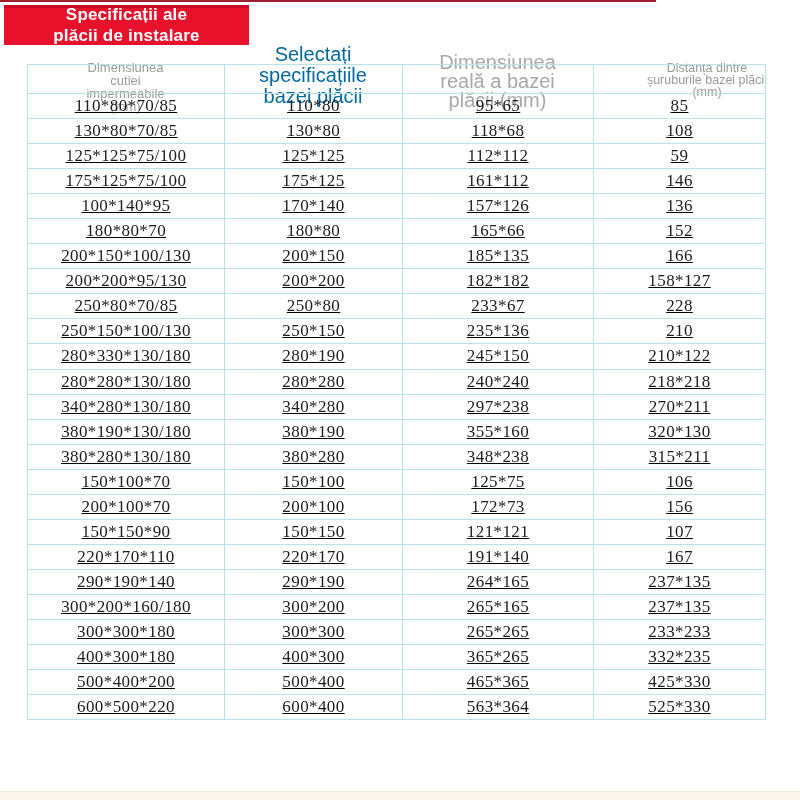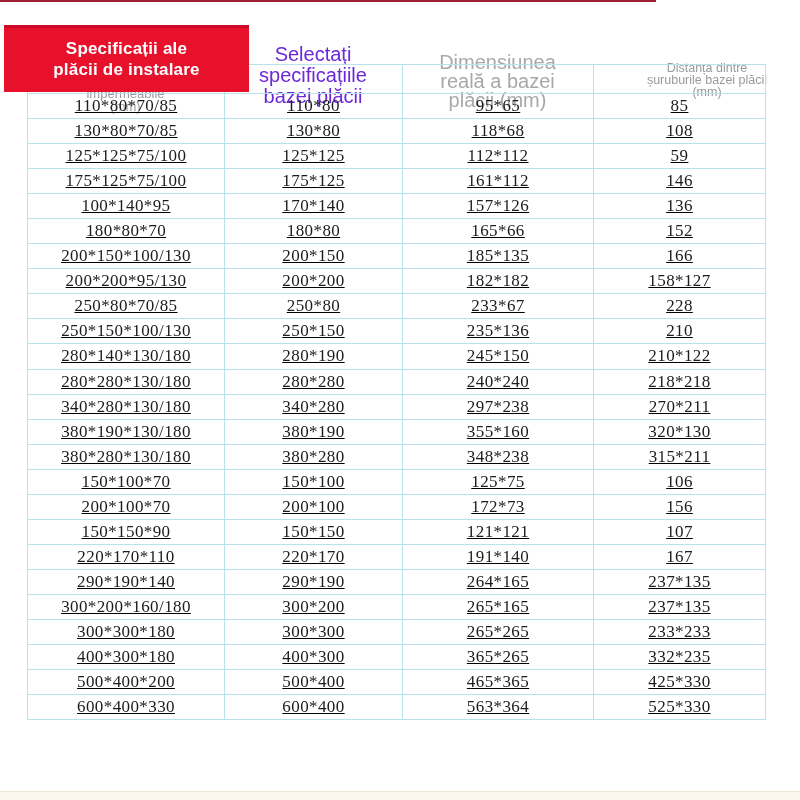--- a/index.html
+++ b/index.html
@@ -13,45 +13,44 @@
   }
   .top-line {
     position: absolute;
     left: 0; top: 0;
     width: 656px; height: 2px;
     background: #9e1f33;
   }
   .badge {
     position: absolute;
     left: 4px; top: 5px;
-    width: 245px; height: 67px;
+    width: 245px; height: 40px;
     background: #e7112c;
     box-shadow: inset 0 3px 0 rgba(120,0,20,0.25);
     color: #ffffff;
     display: flex;
     flex-direction: column;
     align-items: center;
     justify-content: center;
     text-align: center;
     font-weight: bold;
     font-size: 17px;
     line-height: 21px;
     letter-spacing: 0.2px;
     z-index: 5;
-    margin-top: 20px;
   }
   
   .hdr {
     position: absolute;
     text-align: center;
     z-index: 1;
     pointer-events: none;
   }
   .hdr1 { left: 27px;  top: 61px; width: 197px; font-size: 13px;   line-height: 13px; color: #9a9a9a; }
-  .hdr2 { left: 224px; top: 44px; width: 178px; font-size: 20px;   line-height: 21px; color: #6d28d9; }
+  .hdr2 { left: 224px; top: 44px; width: 178px; font-size: 20px;   line-height: 21px; color: #0369a1; }
   .hdr3 { left: 402px; top: 53px; width: 191px; font-size: 20px;   line-height: 19px; color: #a8a8a8; }
   .hdr4 { left: 621px; top: 62px; width: 172px; font-size: 12.5px; line-height: 12px; color: #9a9a9a; }
   table.spec {
     position: absolute;
     left: 27px; top: 64px;
     width: 738px;
     border-collapse: collapse;
     table-layout: fixed;
     z-index: 2;
     background: transparent;
@@ -183,21 +182,21 @@
           <td>233*67</td>
           <td>228</td>
         </tr>
         <tr class="data-row">
           <td>250*150*100/130</td>
           <td>250*150</td>
           <td>235*136</td>
           <td>210</td>
         </tr>
         <tr class="data-row">
-          <td>280*140*130/180</td>
+          <td>280*330*130/180</td>
           <td>280*190</td>
           <td>245*150</td>
           <td>210*122</td>
         </tr>
         <tr class="data-row">
           <td>280*280*130/180</td>
           <td>280*280</td>
           <td>240*240</td>
           <td>218*218</td>
         </tr>
@@ -267,21 +266,21 @@
           <td>365*265</td>
           <td>332*235</td>
         </tr>
         <tr class="data-row">
           <td>500*400*200</td>
           <td>500*400</td>
           <td>465*365</td>
           <td>425*330</td>
         </tr>
         <tr class="data-row">
-          <td>600*400*330</td>
+          <td>600*500*220</td>
           <td>600*400</td>
           <td>563*364</td>
           <td>525*330</td>
         </tr>
       </tbody>
   </table>
 
   <div class="bottom-strip"></div>
 
 </div>

